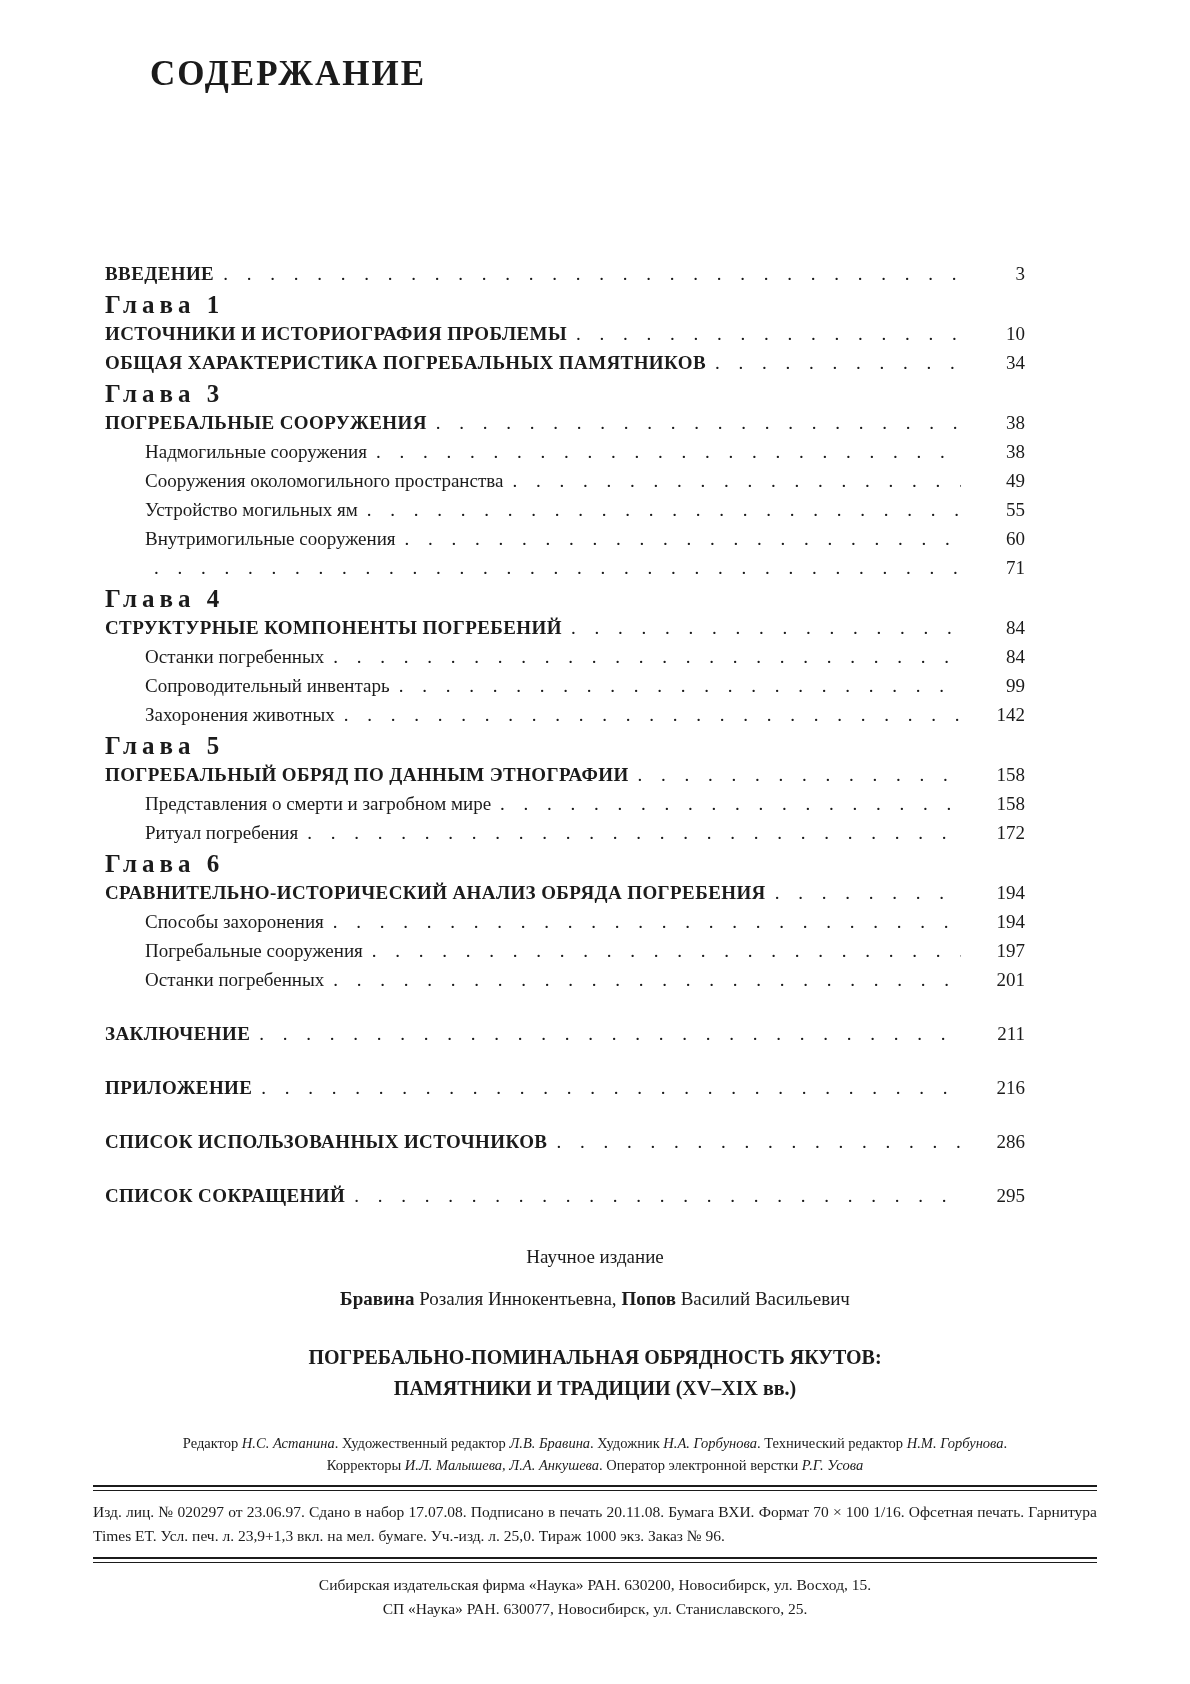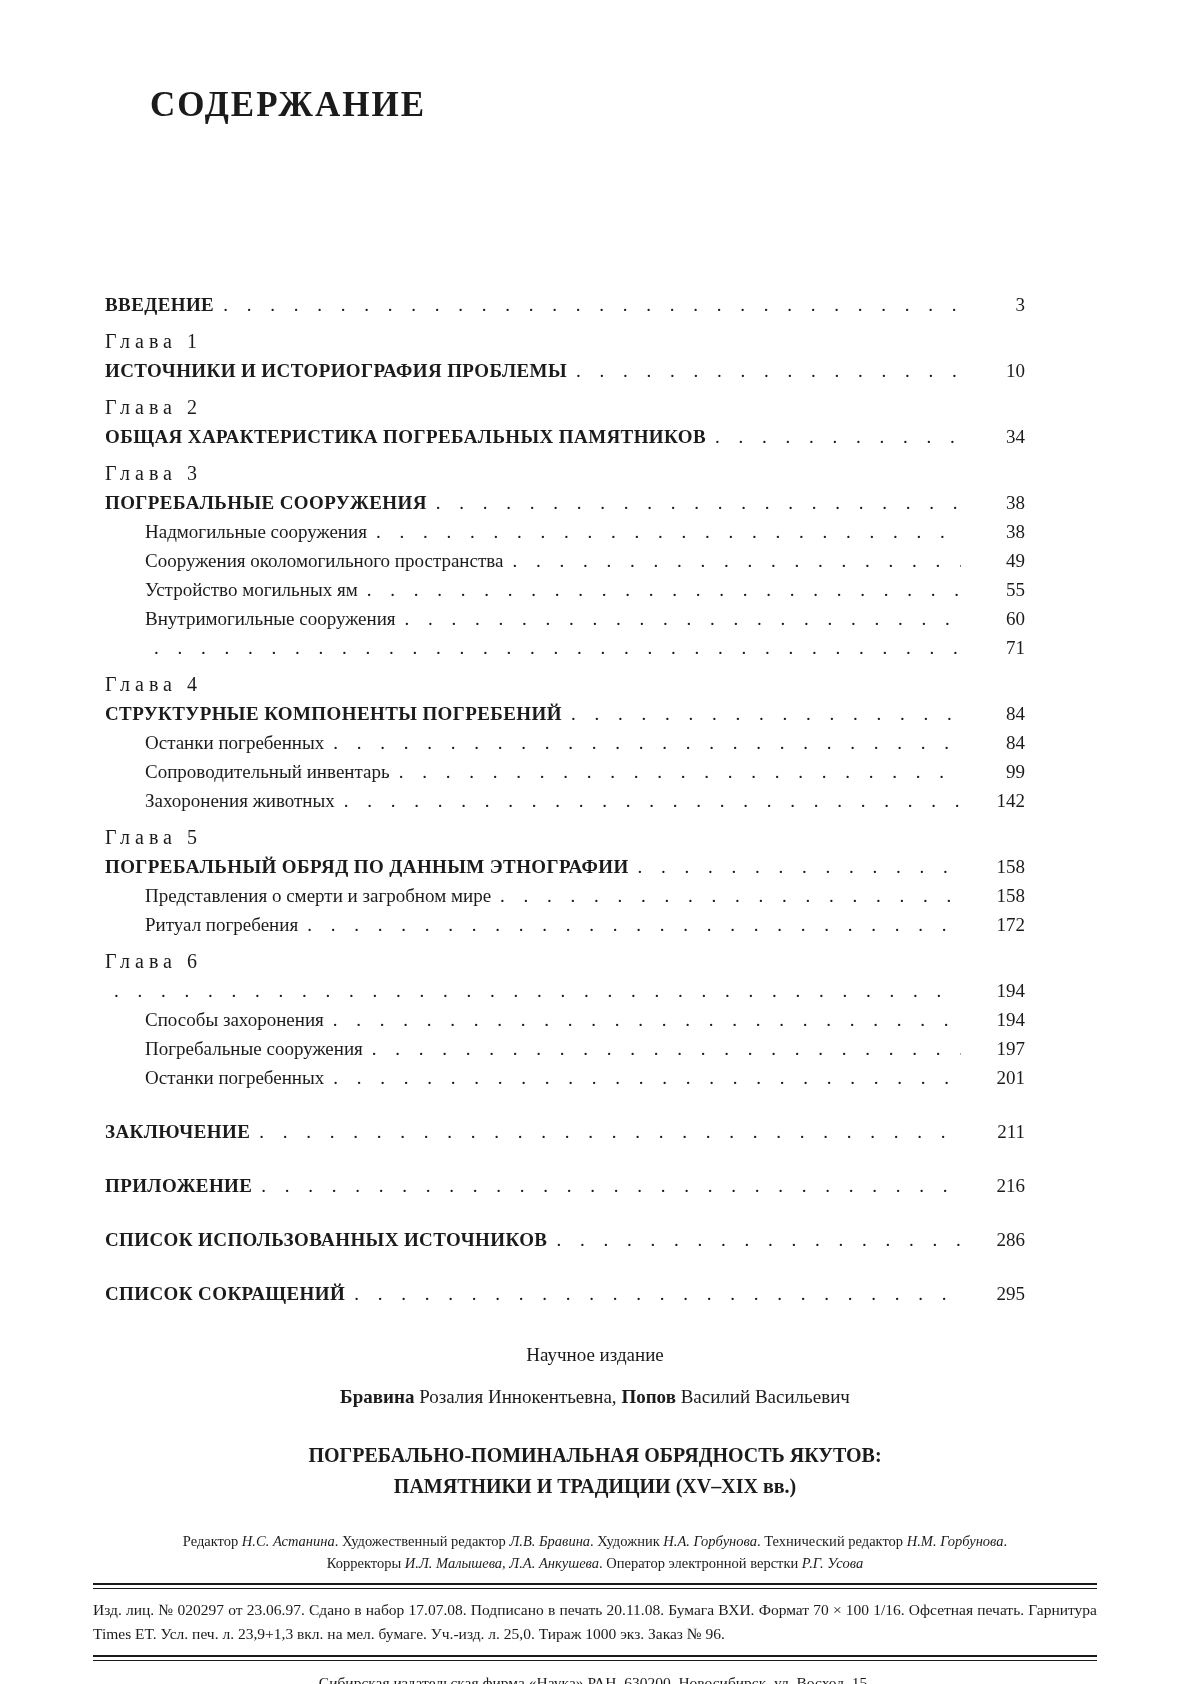--- a/index.html
+++ b/index.html
@@ -17,32 +17,32 @@
   }
   .page {
     width: 1190px;
     height: 1684px;
     background: #ffffff;
   }
   .page-title {
     font-size: 35px;
     font-weight: bold;
     letter-spacing: 2px;
-    padding: 85px 0 0 150px;
+    padding: 54px 0 0 150px;
   }
   .toc {
     margin: 165px 105px 0 105px;
     width: 920px;
   }
   .chapter-label {
-    font-weight: normal;
-    font-size: 20px;
+    font-weight: bold;
+    font-size: 25px;
     letter-spacing: 5px;
     line-height: 29px;
-    margin-top: 8px;
+    margin-top: 2px;
   }
   .toc-row {
     display: flex;
     align-items: baseline;
     font-size: 19px;
     line-height: 29px;
   }
   .toc-row.standalone { margin-top: 25px; }
   .toc-row.main .toc-title { font-weight: bold; letter-spacing: 0.4px; }
   .toc-row.sub { padding-left: 40px; }
@@ -97,21 +97,20 @@
       <span class="toc-title">ВВЕДЕНИЕ</span>
       <span class="toc-dots">. . . . . . . . . . . . . . . . . . . . . . . . . . . . . . . . . . . . . . . . . . . . . . . . . . . . . . . . . . . . . . . . . . . . . . . . . . . . . . . . . . . . . . . . . . </span>
       <span class="toc-page">3</span>
     </div>
       <div class="chapter-label">Глава 1</div>
       <div class="toc-row main">
       <span class="toc-title">ИСТОЧНИКИ И ИСТОРИОГРАФИЯ ПРОБЛЕМЫ</span>
       <span class="toc-dots">. . . . . . . . . . . . . . . . . . . . . . . . . . . . . . . . . . . . . . . . . . . . . . . . . . . . . . . . . . . . . . . . . . . . . . . . . . . . . . . . . . . . . . . . . . </span>
       <span class="toc-page">10</span>
     </div>
-      <div class="chapter-label">Глава 2</div>
       <div class="toc-row main">
       <span class="toc-title">ОБЩАЯ ХАРАКТЕРИСТИКА ПОГРЕБАЛЬНЫХ ПАМЯТНИКОВ</span>
       <span class="toc-dots">. . . . . . . . . . . . . . . . . . . . . . . . . . . . . . . . . . . . . . . . . . . . . . . . . . . . . . . . . . . . . . . . . . . . . . . . . . . . . . . . . . . . . . . . . . </span>
       <span class="toc-page">34</span>
     </div>
       <div class="chapter-label">Глава 3</div>
       <div class="toc-row main">
       <span class="toc-title">ПОГРЕБАЛЬНЫЕ СООРУЖЕНИЯ</span>
       <span class="toc-dots">. . . . . . . . . . . . . . . . . . . . . . . . . . . . . . . . . . . . . . . . . . . . . . . . . . . . . . . . . . . . . . . . . . . . . . . . . . . . . . . . . . . . . . . . . . </span>
       <span class="toc-page">38</span>
@@ -172,20 +171,21 @@
       <span class="toc-dots">. . . . . . . . . . . . . . . . . . . . . . . . . . . . . . . . . . . . . . . . . . . . . . . . . . . . . . . . . . . . . . . . . . . . . . . . . . . . . . . . . . . . . . . . . . </span>
       <span class="toc-page">158</span>
     </div>
       <div class="toc-row sub">
       <span class="toc-title">Ритуал погребения</span>
       <span class="toc-dots">. . . . . . . . . . . . . . . . . . . . . . . . . . . . . . . . . . . . . . . . . . . . . . . . . . . . . . . . . . . . . . . . . . . . . . . . . . . . . . . . . . . . . . . . . . </span>
       <span class="toc-page">172</span>
     </div>
       <div class="chapter-label">Глава 6</div>
       <div class="toc-row main">
+      <span class="toc-title">СРАВНИТЕЛЬНО-ИСТОРИЧЕСКИЙ АНАЛИЗ ОБРЯДА ПОГРЕБЕНИЯ</span>
       <span class="toc-dots">. . . . . . . . . . . . . . . . . . . . . . . . . . . . . . . . . . . . . . . . . . . . . . . . . . . . . . . . . . . . . . . . . . . . . . . . . . . . . . . . . . . . . . . . . . </span>
       <span class="toc-page">194</span>
     </div>
       <div class="toc-row sub">
       <span class="toc-title">Способы захоронения</span>
       <span class="toc-dots">. . . . . . . . . . . . . . . . . . . . . . . . . . . . . . . . . . . . . . . . . . . . . . . . . . . . . . . . . . . . . . . . . . . . . . . . . . . . . . . . . . . . . . . . . . </span>
       <span class="toc-page">194</span>
     </div>
       <div class="toc-row sub">
       <span class="toc-title">Погребальные сооружения</span>

